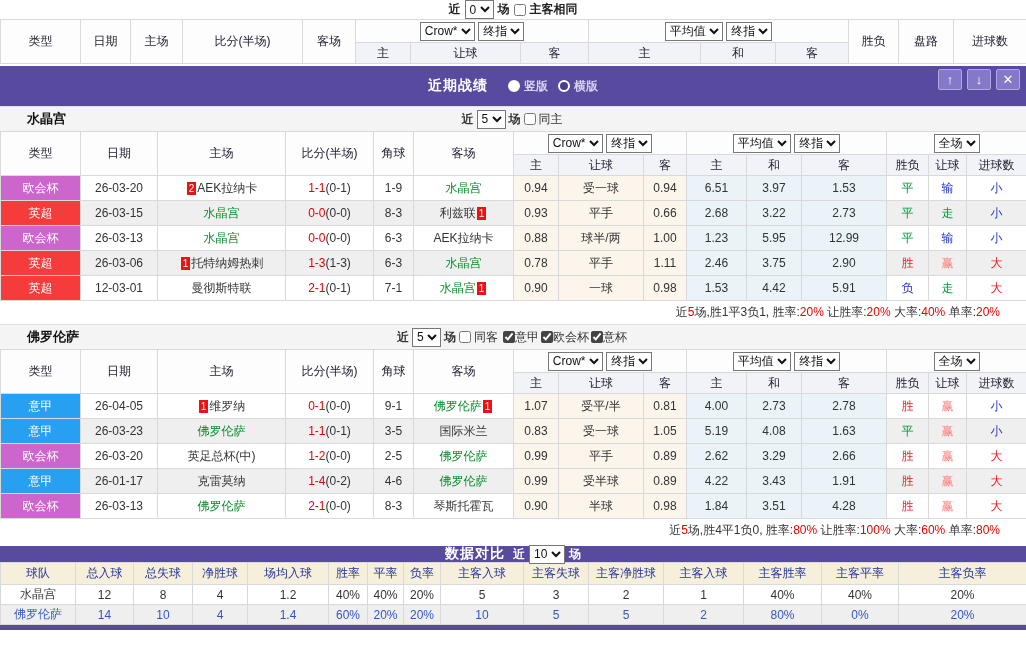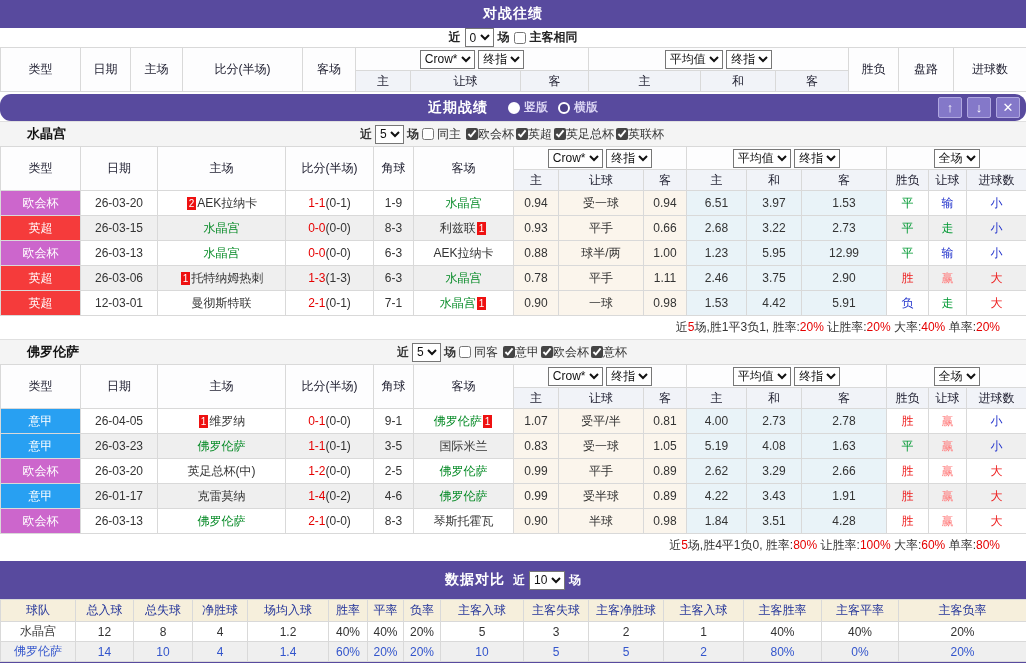--- a/index.html
+++ b/index.html
@@ -6,22 +6,22 @@
   body {
     font-family: "Liberation Sans", "DejaVu Sans", sans-serif;
     font-size: 12px; color: #333; background: #fff;
   }
   .page { width: 1026px; height: 663px; overflow: hidden; background: #fff; }
 
   
   .pbar { background: #584a9e; color: #fff; position: relative;
           display: flex; align-items: center; justify-content: center; }
   .pbar.h2h  { height: 28px; }
-  .pbar.recent { height: 27px; border-radius: 11px; }
-  .pbar.comp { height: 38px; }
+  .pbar.recent { height: 40px; }
+  .pbar.comp { height: 16px; }
   .pbar-title { font-weight: bold; font-size: 14px; letter-spacing: 1px; }
 
   
   .radio-group { display: inline-flex; align-items: center; margin-left: 10px; }
   .radio { width: 12px; height: 12px; border-radius: 50%; border: 2px solid #fff;
            background: #fff; display: inline-block; margin: 0 4px 0 10px; }
   .radio.unselected { background: #4a3f88; }
   .radio-label { color: #d9d3f2; font-size: 12px; font-weight: bold; }
   .winbtns { position: absolute; right: 6px; top: 3px; display: flex; gap: 5px; }
   .winbtn { width: 24px; height: 21px; background: #8478c9; border: 1px solid #b0a8e0;
@@ -64,23 +64,20 @@
   .comp-table tr.comp-blue td { color: #3355cc; }
   .gap { height: 4px; background: #fff; }
   .footer-strip { height: 5px; background: #584a9e; }
   .bar-near { display: inline-flex; align-items: center; gap: 4px; font-weight: bold; color: #fff; margin-left: 8px; }
 </style>
 </head>
 <body>
 
 <div class="page">
 
-  <div class="pbar h2h">
-    <span class="pbar-title">对战往绩</span>
-  </div>
 
   <div class="h2h-filter">
     <span>近</span>
     <select><option>0</option></select>
     <span>场</span>
     <input type="checkbox" style="">
     <span>主客相同</span>
   </div>
 
   <table class="h2h-table">
@@ -148,21 +145,20 @@
   </div>
 
   <div class="sec-titlebar">
     <span class="sec-team">水晶宫</span>
     <span class="filter-inline">
       <b>近</b>
       <select><option>5</option></select>
       <b>场</b>
       <input type="checkbox" style="">
       <span class="flabel">同主</span>
-      <span><input type="checkbox" checked="" style=""><span class="flabel">欧会杯</span><input type="checkbox" checked="" style=""><span class="flabel">英超</span><input type="checkbox" checked="" style=""><span class="flabel">英足总杯</span><input type="checkbox" checked="" style=""><span class="flabel">英联杯</span></span>
     </span>
   </div>
 
   <table>
     <colgroup>
       <col style="width:80px">
         <col style="width:77px">
         <col style="width:128px">
         <col style="width:88px">
       <col style="width:40px">

